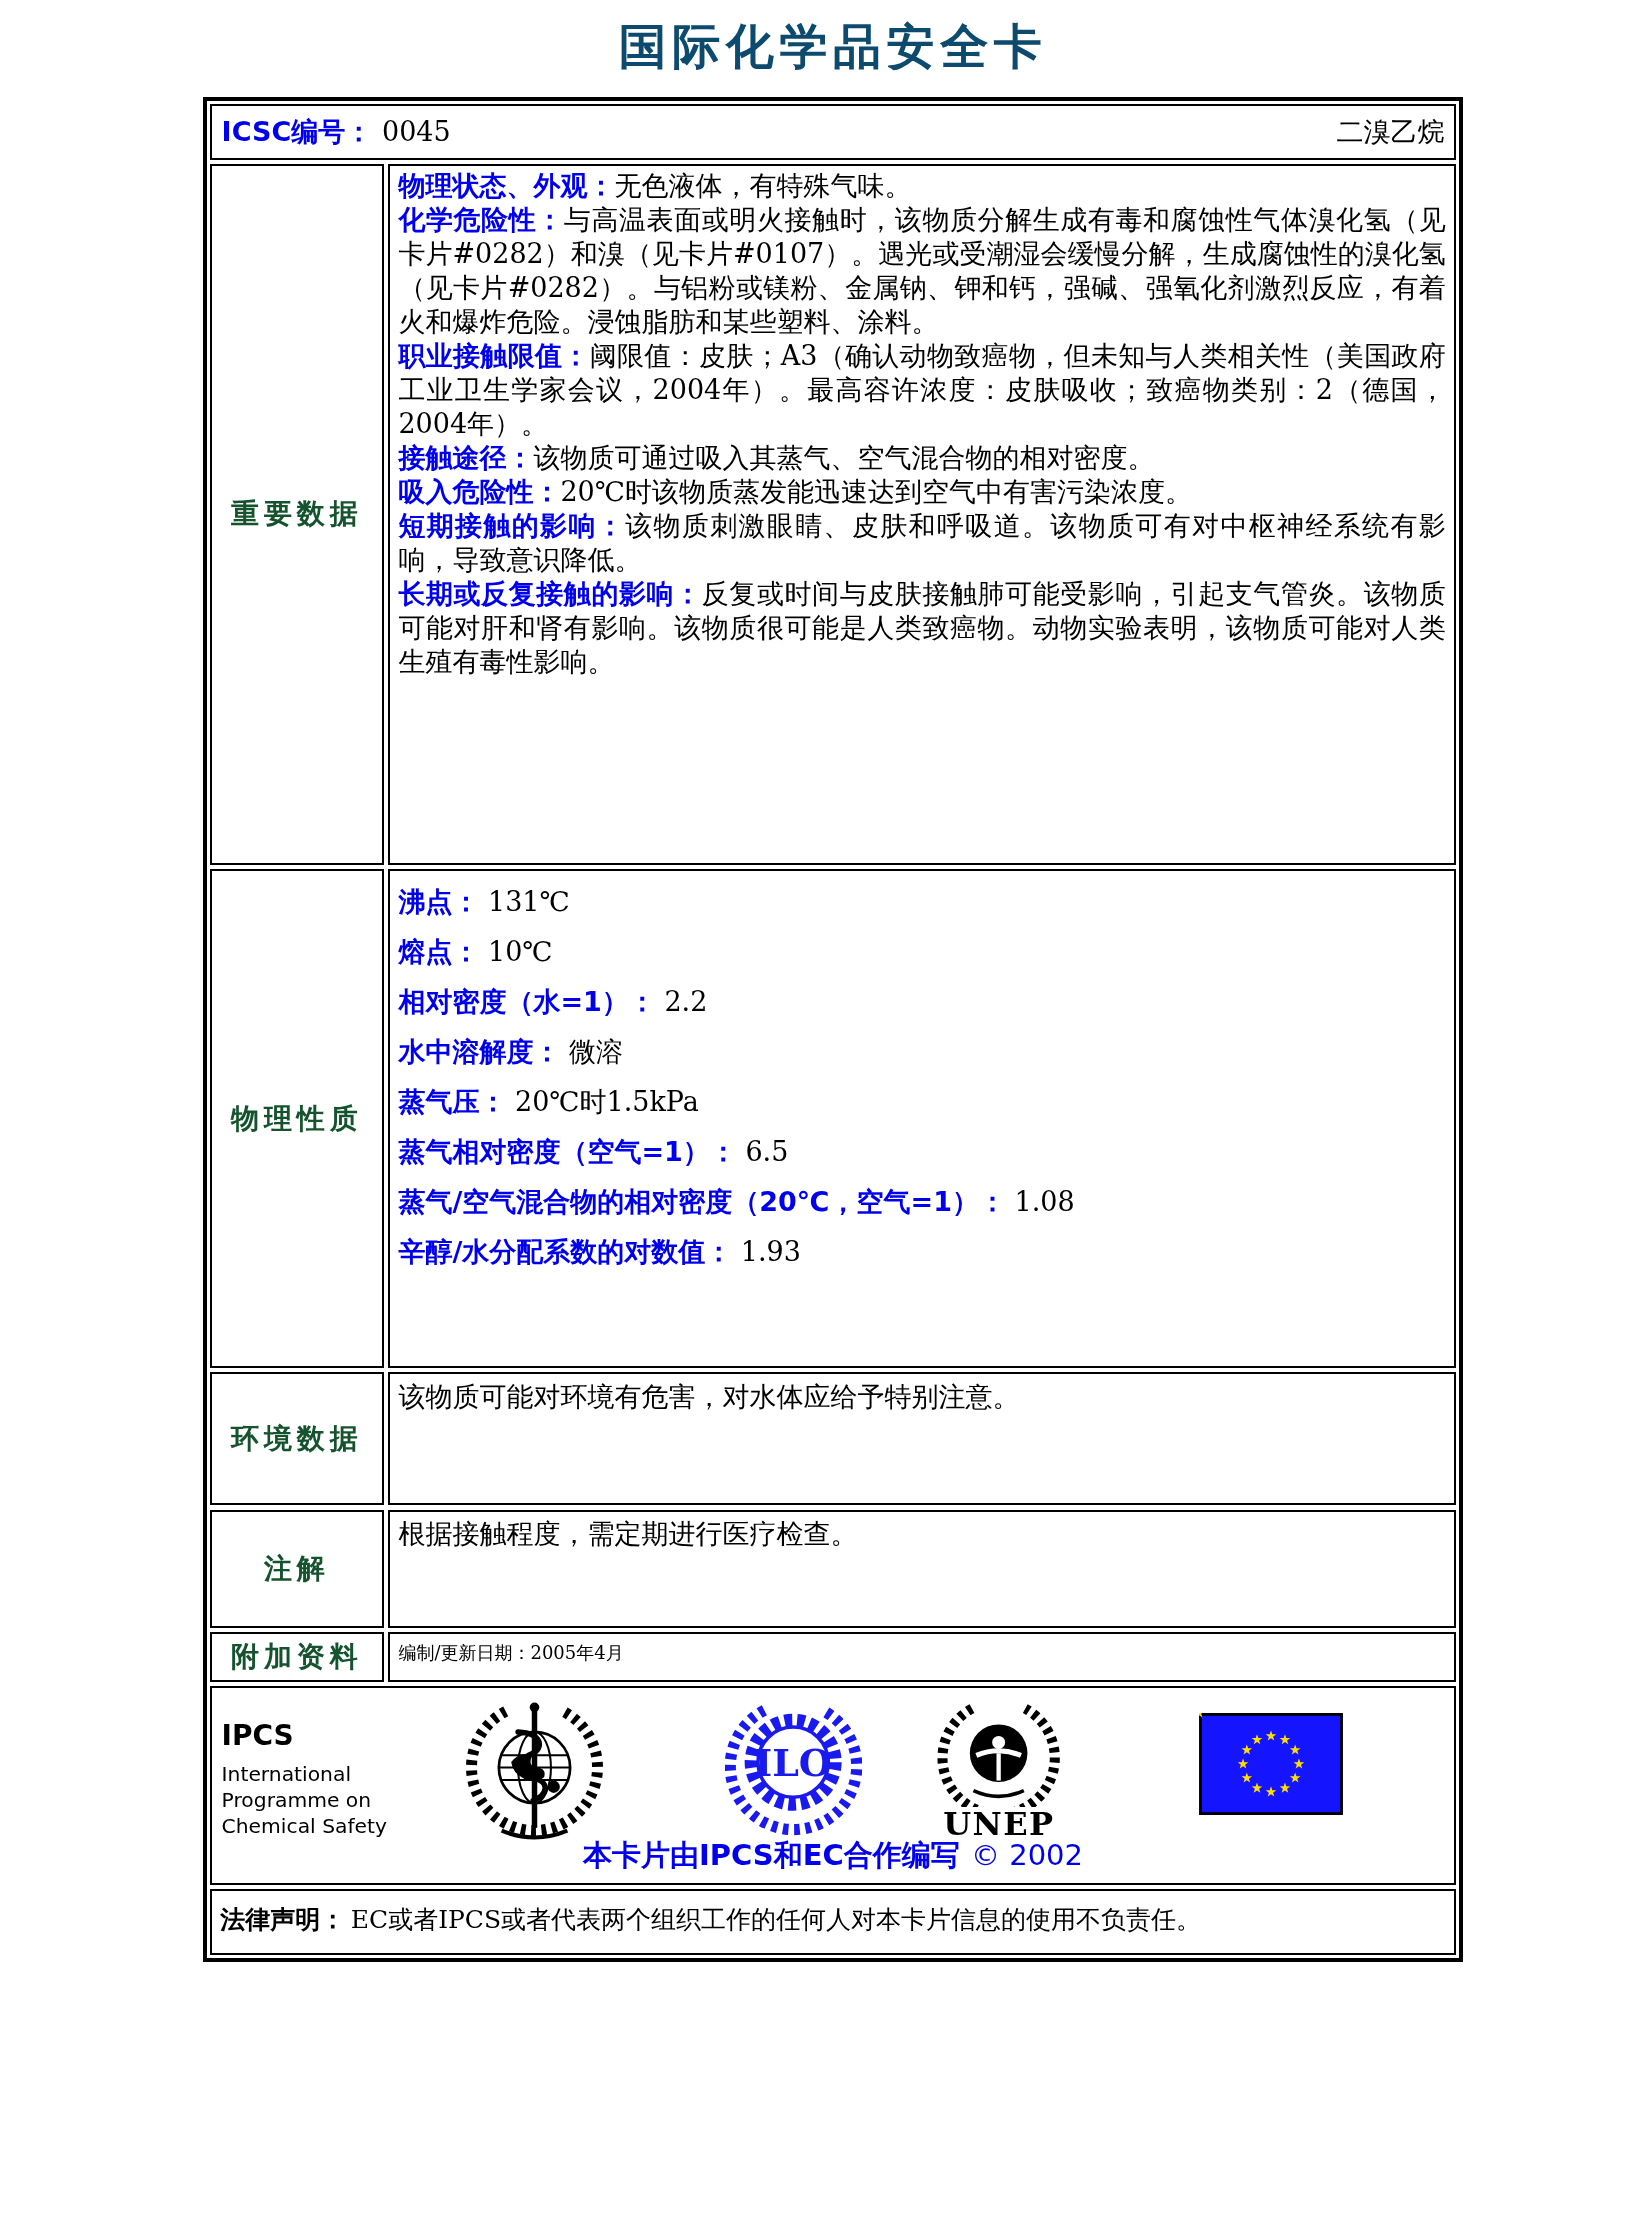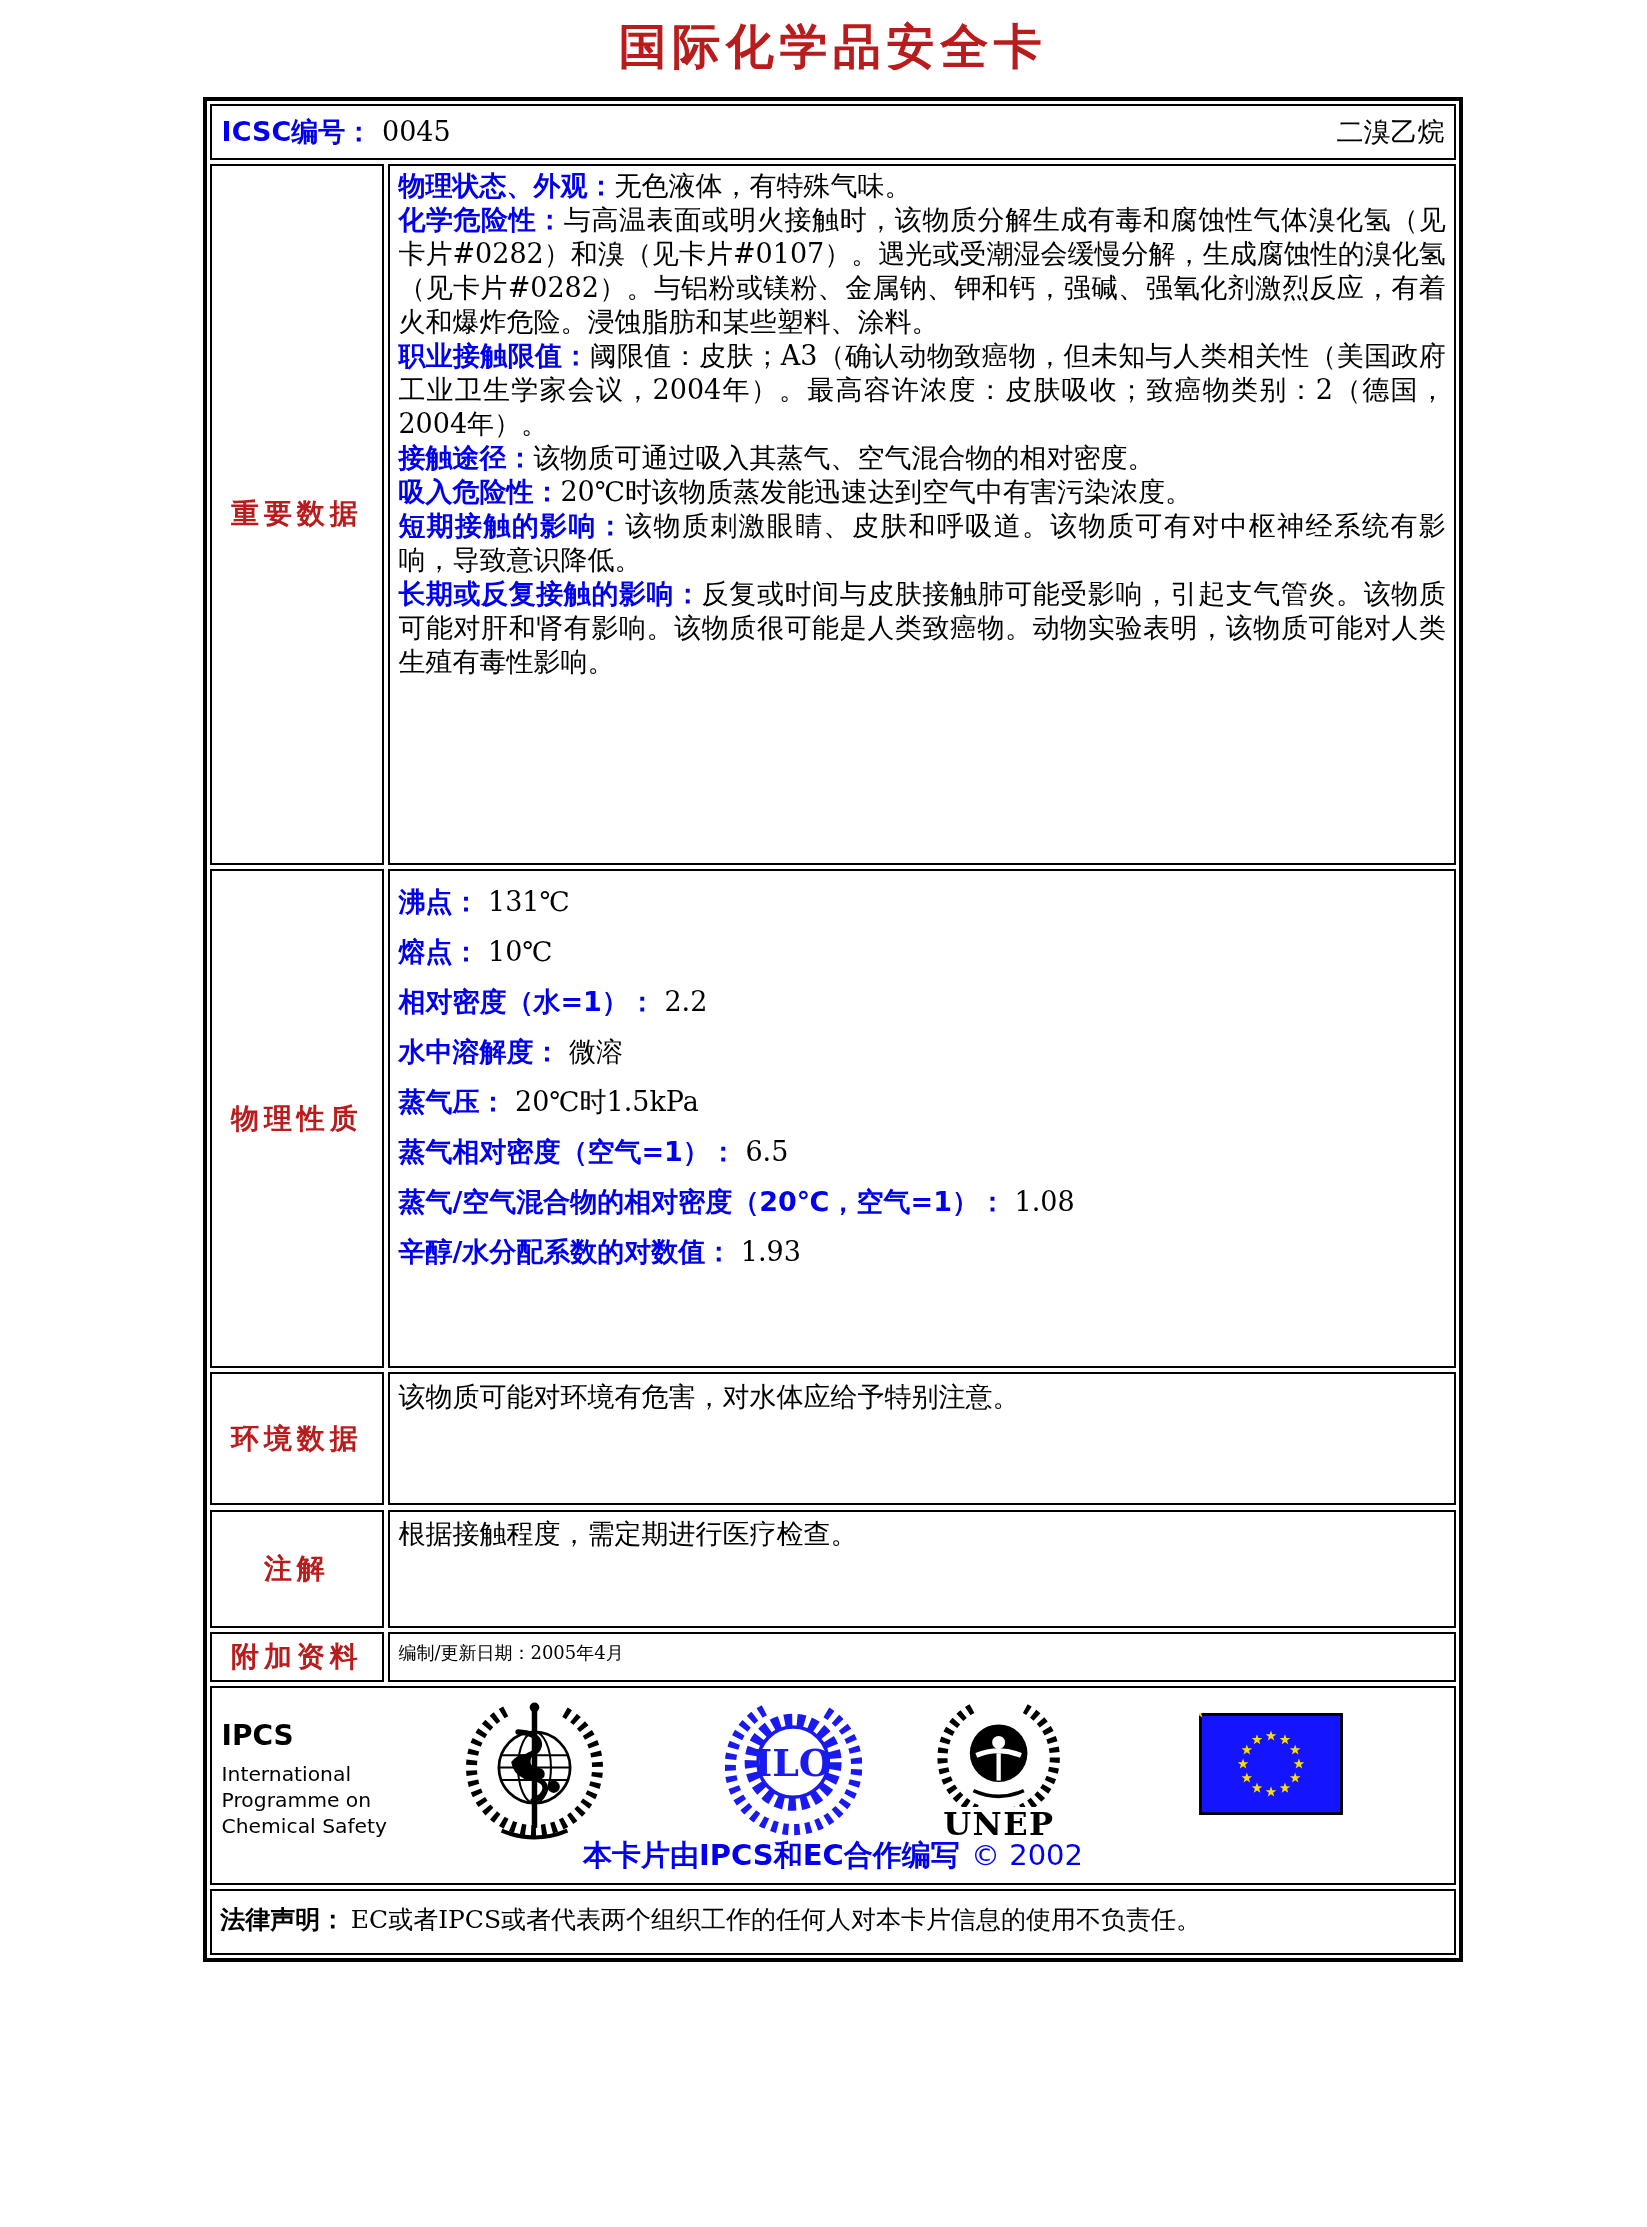--- a/index.html
+++ b/index.html
@@ -5,30 +5,30 @@
   * { box-sizing: border-box; }
   html,body { margin:0; padding:0; background:#ffffff; }
   .page {
     width:1647px; height:2227px; background:#fff; overflow:hidden;
     font-family:"DejaVu Serif", serif; color:#000;
   }
   .inner { width:1260px; margin-left:203px; }
   .doc-title {
     margin:0 0 21px 0; padding-top:17px; text-align:center;
     font-family:"DejaVu Serif", serif; font-weight:bold;
-    font-size:48px; line-height:59px; letter-spacing:5.6px; color:#b91c1c;
+    font-size:48px; line-height:59px; letter-spacing:5.6px; color:#0c4a6e;
   }
   .card { border:4.9px solid #000; padding:2.8px; background:#fff; }
   .row { display:flex; gap:4.2px; margin-bottom:4.2px; }
   .row:last-child { margin-bottom:0; }
   .cell { border:2.1px solid #000; background:#fff; }
   .label-cell {
     flex:0 0 174px; display:flex; align-items:center; justify-content:center;
     text-align:center; font-family:"DejaVu Sans", sans-serif; font-weight:bold;
-    color:#b91c1c; font-size:28px; letter-spacing:4.9px; padding:4.2px;
+    color:#14532d; font-size:28px; letter-spacing:4.9px; padding:4.2px;
   }
   .content-cell { flex:1; }
   
   .header-cell {
     flex:1; min-height:56px; display:flex; align-items:center;
     justify-content:space-between; padding:0 9.8px; font-size:27px;
   }
   .blue-label { font-family:"DejaVu Sans", sans-serif; font-weight:bold; color:#0000ee; }
   .icsc-left { display:flex; align-items:center; }
   .icsc-num { margin-left:9.8px; }

